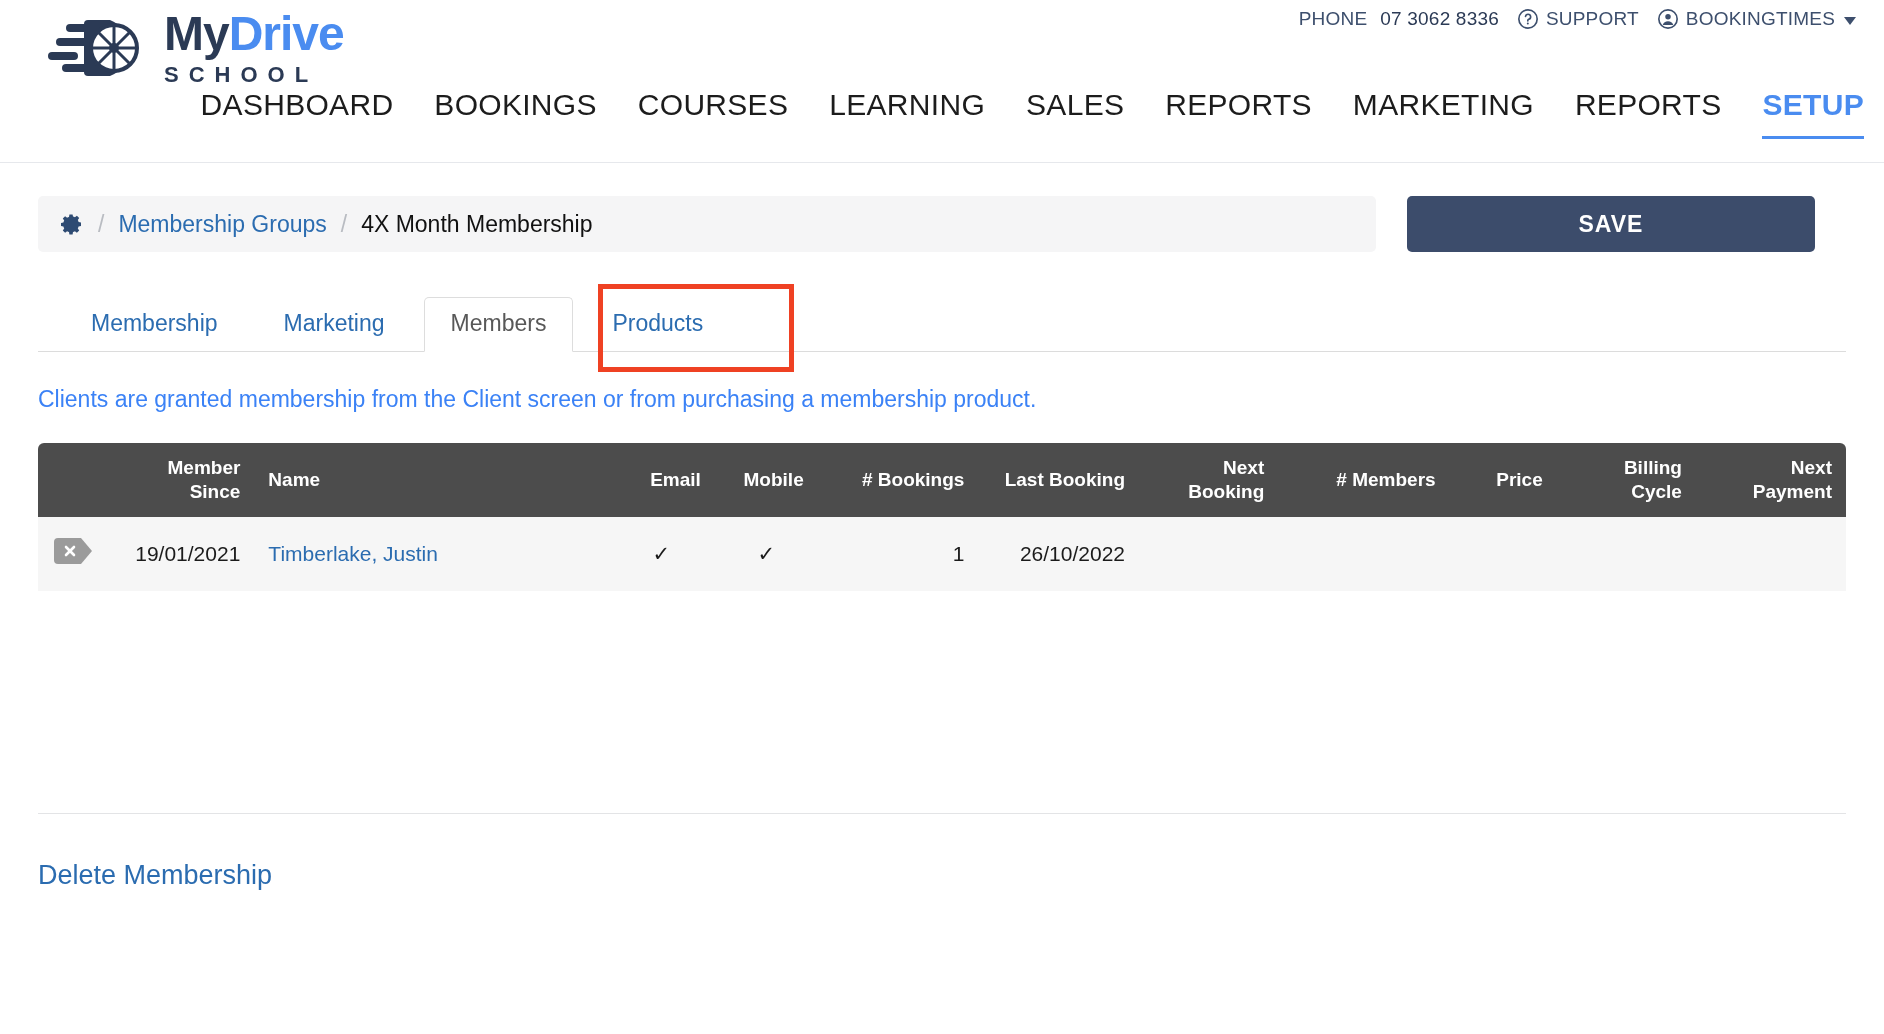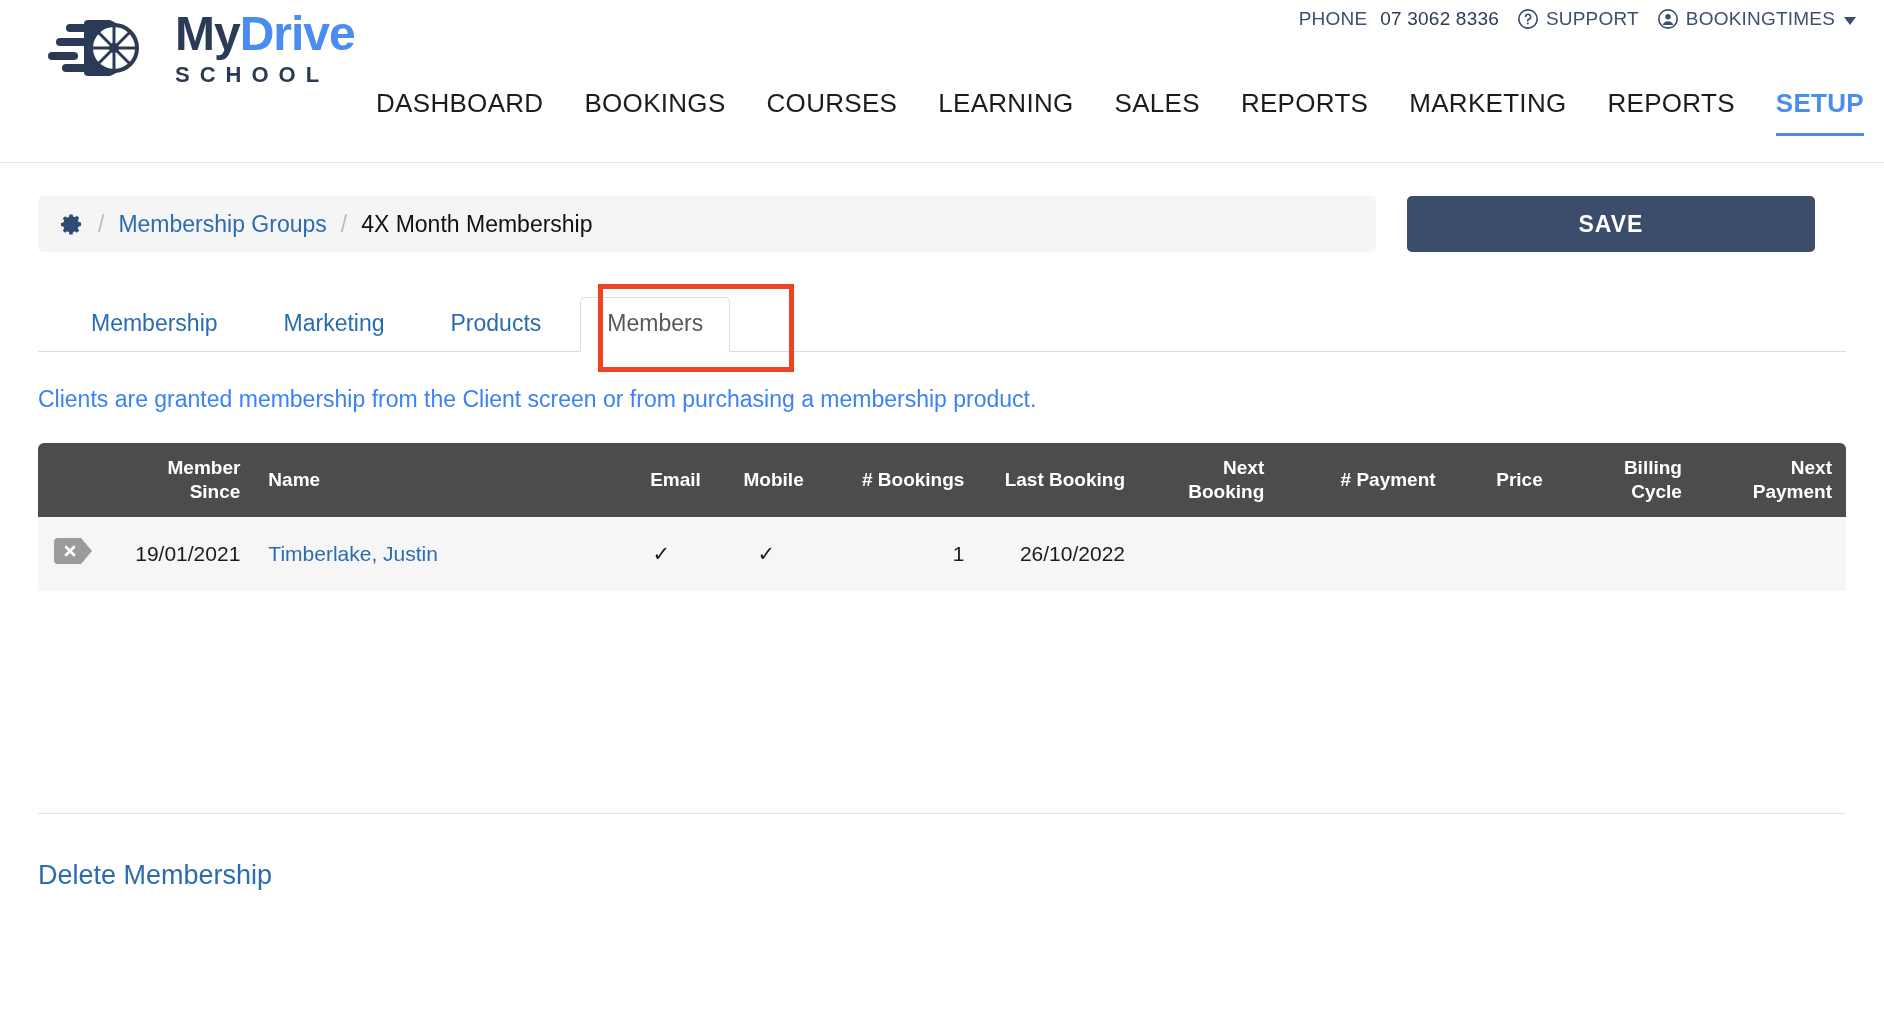--- a/index.html
+++ b/index.html
@@ -23,21 +23,20 @@
     border-bottom: 1px solid #e6e8ec;
     box-sizing: border-box;
     background: #fff;
   }
   .logo-wrap {
     position: absolute;
     left: 48px;
     top: 10px;
     display: flex;
     align-items: center;
-    gap: 11px;
   }
   .logo-mark { width: 108px; height: 72px; display:block; }
   .logo-text {
     margin-left: 8px;
     line-height: 1;
   }
   .logo-title {
     font-size: 48px;
     font-weight: bold;
     letter-spacing: -1px;
@@ -82,21 +81,21 @@
     margin-top: 4px;
   }
 
   .mainnav {
     position: absolute;
     right: 20px;
     top: 88px;
     display: flex;
     align-items: flex-end;
     gap: 41px;
-    font-size: 26px;
+    font-size: 30px;
     letter-spacing: 0.3px;
   }
   .nav-item {
     color: #1c1c1c;
     padding-bottom: 14px;
     white-space: nowrap;
     cursor: pointer;
     border-bottom: 3px solid transparent;
   }
   .nav-item.active {
@@ -327,22 +326,22 @@
       <span class="crumb-sep">/</span>
       <span class="crumb-current">4X Month Membership</span>
     </div>
     <button class="save-btn">SAVE</button>
   </div>
 
   <div class="tabs-wrap">
     <div class="tabs">
       <div class="tab">Membership</div>
       <div class="tab">Marketing</div>
+      <div class="tab active">Members</div>
       <div class="tab">Products</div>
-      <div class="tab active">Members</div>
     </div>
     <div class="annotation-box"></div>
   </div>
 
   <div class="note">Clients are granted membership from the Client screen or from purchasing a membership product.</div>
 
   <table class="table">
     <colgroup>
       <col style="width:72px">
       <col style="width:130px">
@@ -360,21 +359,21 @@
     <thead>
       <tr>
         <th class="th-l"></th>
         <th class="th-r">Member Since</th>
         <th class="th-l">Name</th>
         <th class="th-r">Email</th>
         <th class="th-r">Mobile</th>
         <th class="th-r"># Bookings</th>
         <th class="th-r">Last Booking</th>
         <th class="th-r">Next Booking</th>
-        <th class="th-r"># Payment</th>
+        <th class="th-r"># Members</th>
         <th class="th-r">Price</th>
         <th class="th-r">Billing Cycle</th>
         <th class="th-r">Next Payment</th>
       </tr>
     </thead>
     <tbody>
       <tr>
         <td class="td-l">
           <span class="remove-tag">
             <svg viewBox="0 0 44 26" width="44" height="26">

